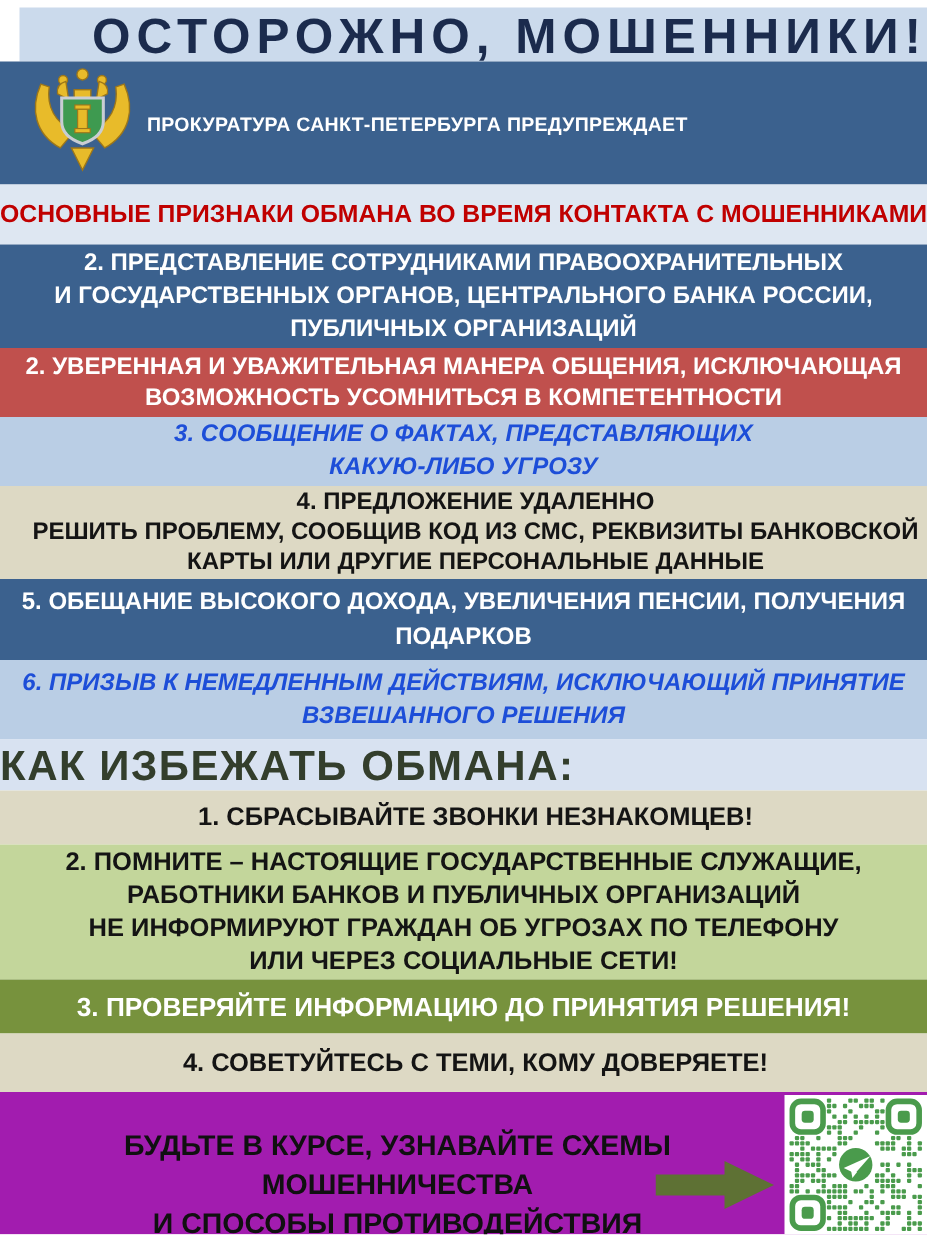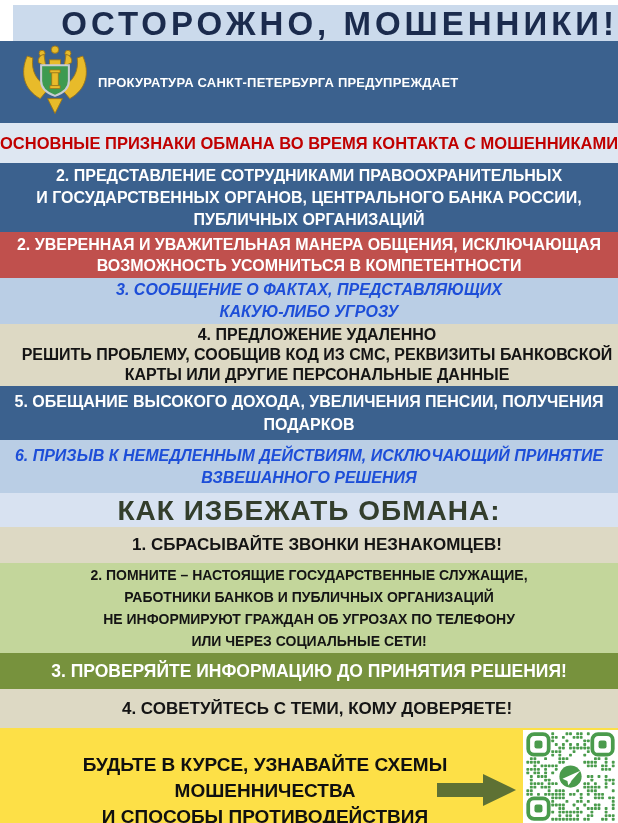--- a/index.html
+++ b/index.html
@@ -34,27 +34,27 @@
   .b-green{background:#C3D69B;color:#141414;}
   .b-olive{background:#77923D;color:#ffffff;}
   .s1{height:69px;font-size:16px;line-height:22px;}
   .s2{height:46px;font-size:16px;line-height:21px;}
   .s3{height:46px;font-size:16px;line-height:22px;}
   .s4{height:62px;font-size:16px;line-height:20px;}
   .s5{height:54px;font-size:16px;line-height:23px;}
   .s6{height:53px;font-size:16px;line-height:22px;}
   .avoid-heading{
     height:34px;background:#D8E2F1;color:#333E2C;
-    font-size:28px;font-weight:bold;text-align:center;line-height:35px;letter-spacing:1px;
+    font-size:28px;font-weight:bold;line-height:35px;letter-spacing:1px;
   }
   .a1{height:36px;font-size:17px;}
-  .a2{height:90px;font-size:14px;line-height:22px;}
+  .a2{height:90px;font-size:17px;line-height:22px;}
   .a3{height:36px;font-size:17.5px;}
   .a4{height:39px;font-size:17px;}
-  .footer{height:95px;background:#fde047;position:relative;}
+  .footer{height:95px;background:#a21caf;position:relative;}
   .footer-text{
     position:absolute;left:0;top:24px;width:530px;text-align:center;
     font-size:19px;line-height:26px;font-weight:bold;color:#101010;white-space:pre-line;
   }
   .footer-arrow{position:absolute;left:437px;top:45px;width:80px;height:34px;}
   .qr-box{
     position:absolute;right:0;top:2px;width:95px;height:93px;background:#ffffff;
     display:flex;align-items:center;justify-content:center;
   }
   .qr-box svg{width:89px;height:89px;display:block;}

